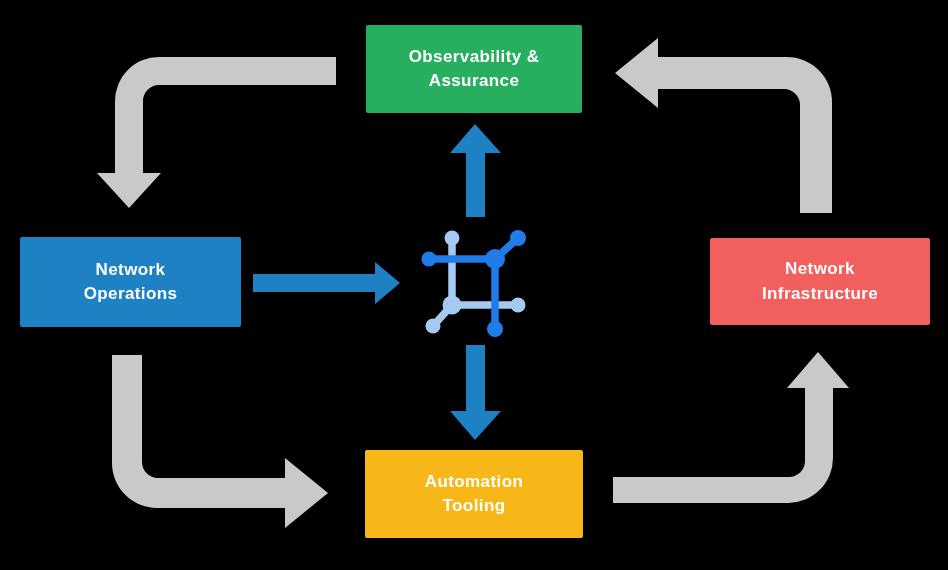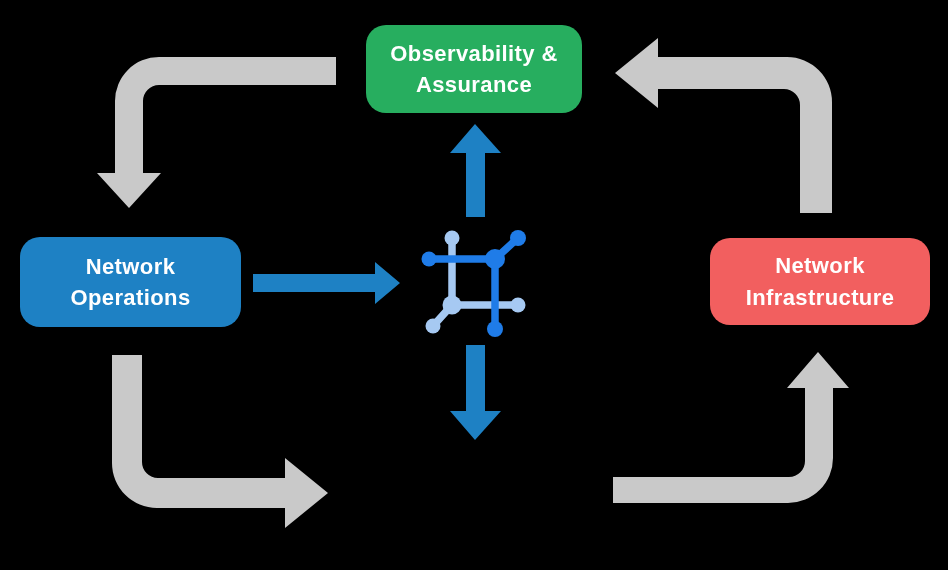--- a/index.html
+++ b/index.html
@@ -18,27 +18,27 @@
   .arrows-layer, .icon-layer {
     position: absolute;
     left: 0;
     top: 0;
     width: 948px;
     height: 570px;
     pointer-events: none;
   }
   .node {
     position: absolute;
-    border-radius: 20px;
+    border-radius: 2px;
     display: flex;
     align-items: center;
     justify-content: center;
     text-align: center;
     color: #ffffff;
-    font-size: 22px;
+    font-size: 17px;
     font-weight: 700;
     letter-spacing: 0.4px;
     line-height: 1.42;
   }
   .node .label {
     white-space: pre-line;
   }
   .node-observability   { left: 366px; top: 25px;  width: 216px; height: 88px; background: #27AE5F; }
   .node-operations      { left: 20px;  top: 237px; width: 221px; height: 90px; background: #1E81C4; }
   .node-infrastructure  { left: 710px; top: 238px; width: 220px; height: 87px; background: #F25F5F; }
@@ -97,14 +97,18 @@
   <div class="node node-operations">
     <span class="label">Network
 Operations</span>
   </div>
 
   <div class="node node-infrastructure">
     <span class="label">Network
 Infrastructure</span>
   </div>
 
+  <div class="node node-automation">
+    <span class="label">Automation
+Tooling</span>
+  </div>
 
 </div>
 
 </body></html>

